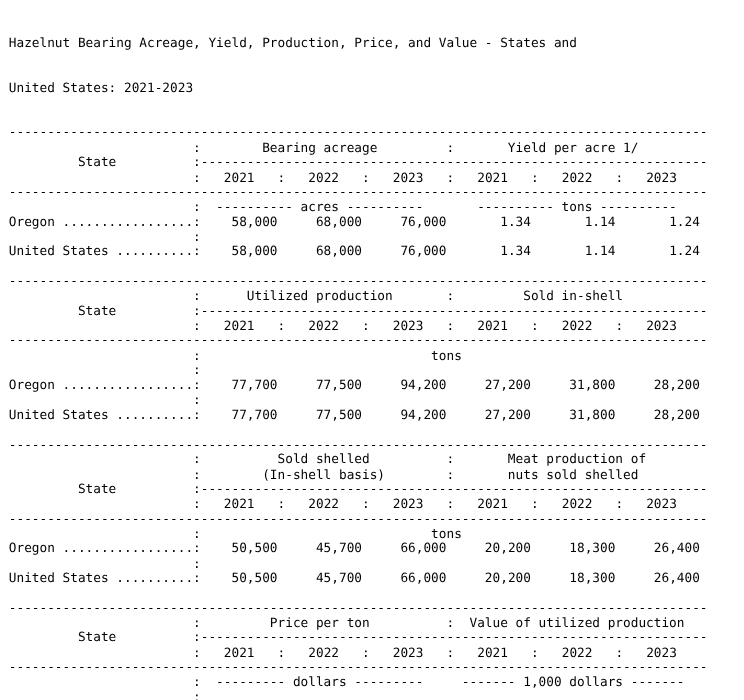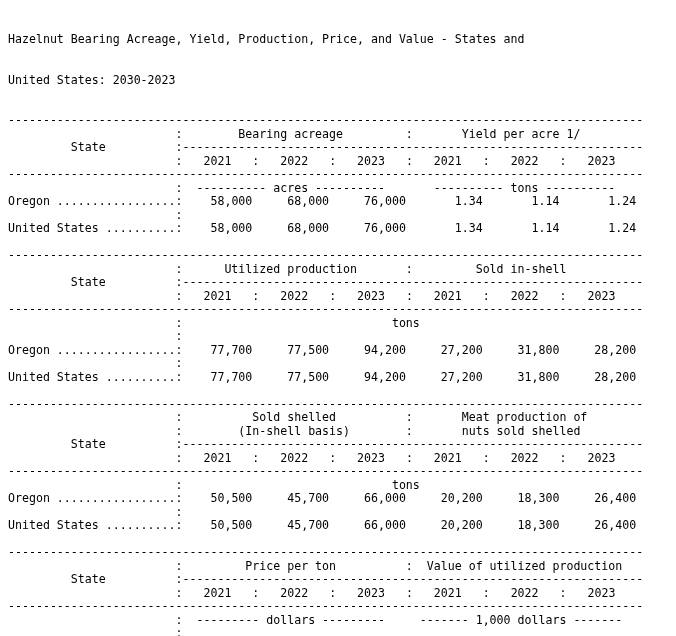--- a/index.html
+++ b/index.html
@@ -19,16 +19,16 @@
     white-space: pre;
     overflow: hidden;
   }
   .ln { white-space: pre; }
 </style>
 </head>
 <body>
 
 <div class="report">
   <div class="ln">Hazelnut Bearing Acreage, Yield, Production, Price, and Value - States and</div>
-  <div class="ln">United States: 2030-2023</div>
+  <div class="ln">United States: 2021-2023</div>
   <div id="tables"><div><div class="ln">-------------------------------------------------------------------------------------------</div><div class="ln">                        :        Bearing acreage         :       Yield per acre 1/        </div><div class="ln">         State          :------------------------------------------------------------------</div><div class="ln">                        :<span>   2021   </span>:<span>   2022   </span>:<span>   2023   </span>:<span>   2021   </span>:<span>   2022   </span>:<span>   2023   </span></div><div class="ln">-------------------------------------------------------------------------------------------</div><div class="ln">                        :  ---------- acres ----------       ---------- tons ----------   </div><div class="ln"><span>Oregon .................:</span><span>    58,000 </span><span>    68,000 </span><span>    76,000 </span><span>      1.34 </span><span>      1.14 </span><span>      1.24 </span></div><div class="ln">                        :</div><div class="ln"><span>United States ..........:</span><span>    58,000 </span><span>    68,000 </span><span>    76,000 </span><span>      1.34 </span><span>      1.14 </span><span>      1.24 </span></div><div class="ln"> </div></div><div><div class="ln">-------------------------------------------------------------------------------------------</div><div class="ln">                        :      Utilized production       :         Sold in-shell          </div><div class="ln">         State          :------------------------------------------------------------------</div><div class="ln">                        :<span>   2021   </span>:<span>   2022   </span>:<span>   2023   </span>:<span>   2021   </span>:<span>   2022   </span>:<span>   2023   </span></div><div class="ln">-------------------------------------------------------------------------------------------</div><div class="ln">                        :                              tons                               </div><div class="ln">                        :</div><div class="ln"><span>Oregon .................:</span><span>    77,700 </span><span>    77,500 </span><span>    94,200 </span><span>    27,200 </span><span>    31,800 </span><span>    28,200 </span></div><div class="ln">                        :</div><div class="ln"><span>United States ..........:</span><span>    77,700 </span><span>    77,500 </span><span>    94,200 </span><span>    27,200 </span><span>    31,800 </span><span>    28,200 </span></div><div class="ln"> </div></div><div><div class="ln">-------------------------------------------------------------------------------------------</div><div class="ln">                        :          Sold shelled          :       Meat production of       </div><div class="ln">                        :        (In-shell basis)        :       nuts sold shelled        </div><div class="ln">         State          :------------------------------------------------------------------</div><div class="ln">                        :<span>   2021   </span>:<span>   2022   </span>:<span>   2023   </span>:<span>   2021   </span>:<span>   2022   </span>:<span>   2023   </span></div><div class="ln">-------------------------------------------------------------------------------------------</div><div class="ln">                        :                              tons                               </div><div class="ln"><span>Oregon .................:</span><span>    50,500 </span><span>    45,700 </span><span>    66,000 </span><span>    20,200 </span><span>    18,300 </span><span>    26,400 </span></div><div class="ln">                        :</div><div class="ln"><span>United States ..........:</span><span>    50,500 </span><span>    45,700 </span><span>    66,000 </span><span>    20,200 </span><span>    18,300 </span><span>    26,400 </span></div><div class="ln"> </div></div><div><div class="ln">-------------------------------------------------------------------------------------------</div><div class="ln">                        :         Price per ton          :  Value of utilized production  </div><div class="ln">         State          :------------------------------------------------------------------</div><div class="ln">                        :<span>   2021   </span>:<span>   2022   </span>:<span>   2023   </span>:<span>   2021   </span>:<span>   2022   </span>:<span>   2023   </span></div><div class="ln">-------------------------------------------------------------------------------------------</div><div class="ln">                        :  --------- dollars ---------     ------- 1,000 dollars -------  </div><div class="ln">                        :</div></div></div>
   
 </div>
 
 </body></html>

